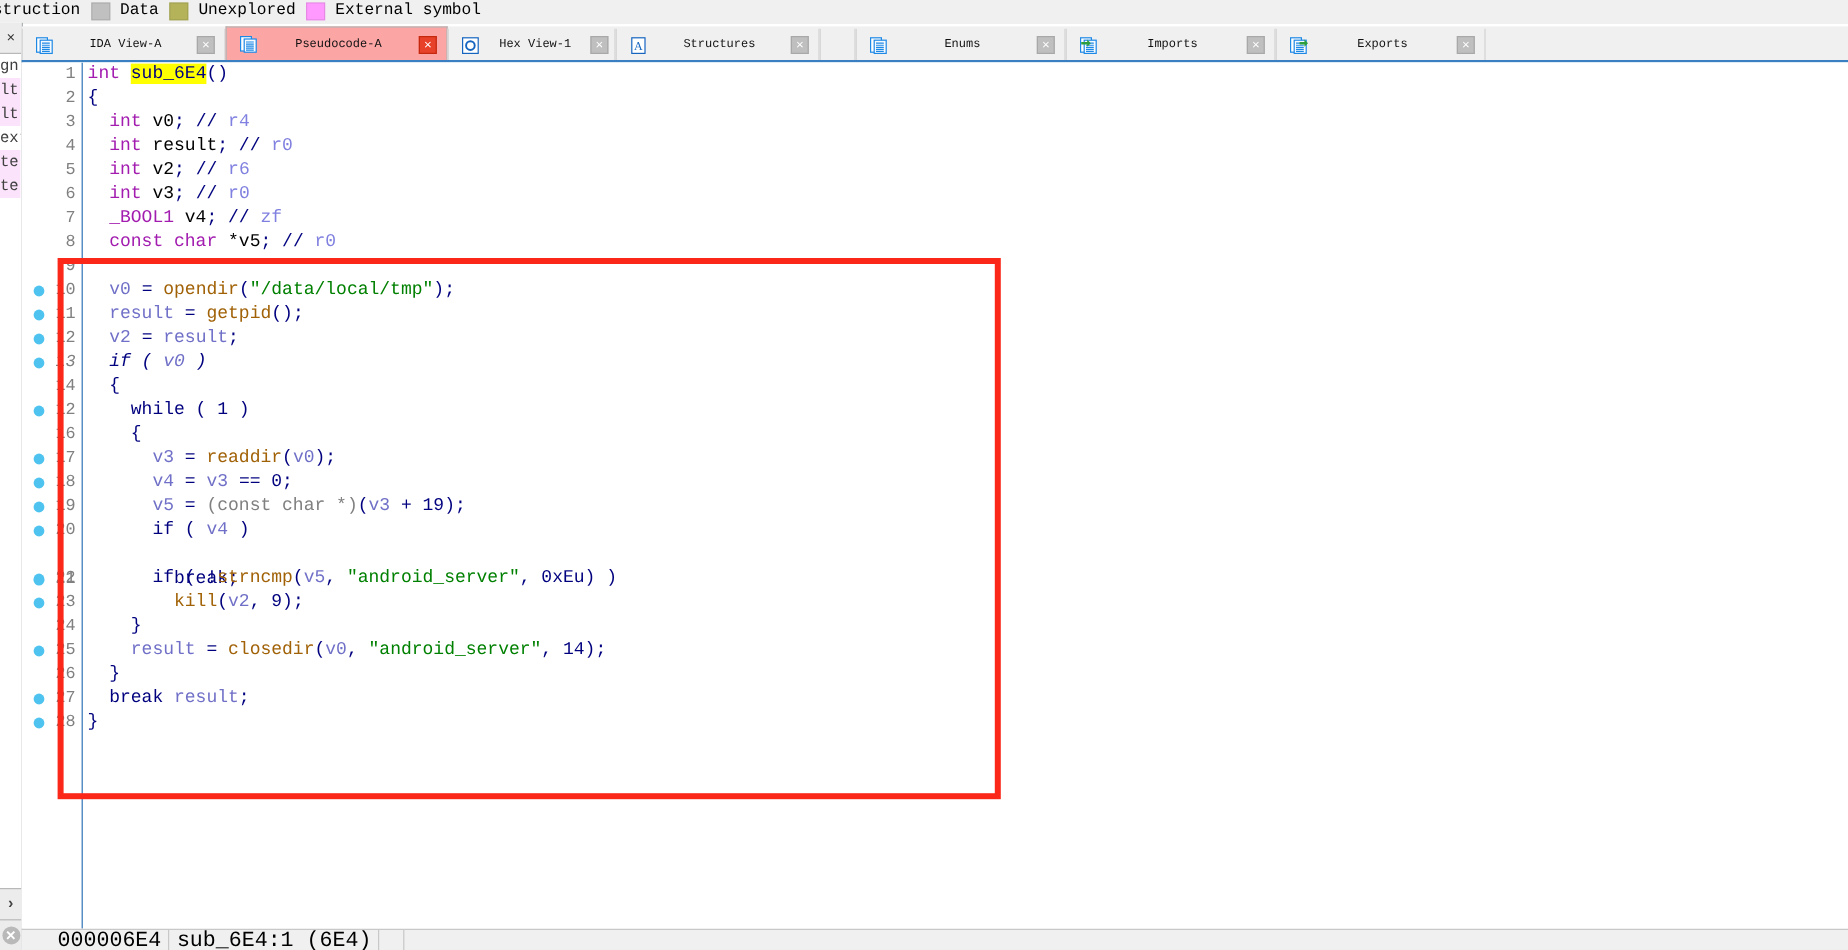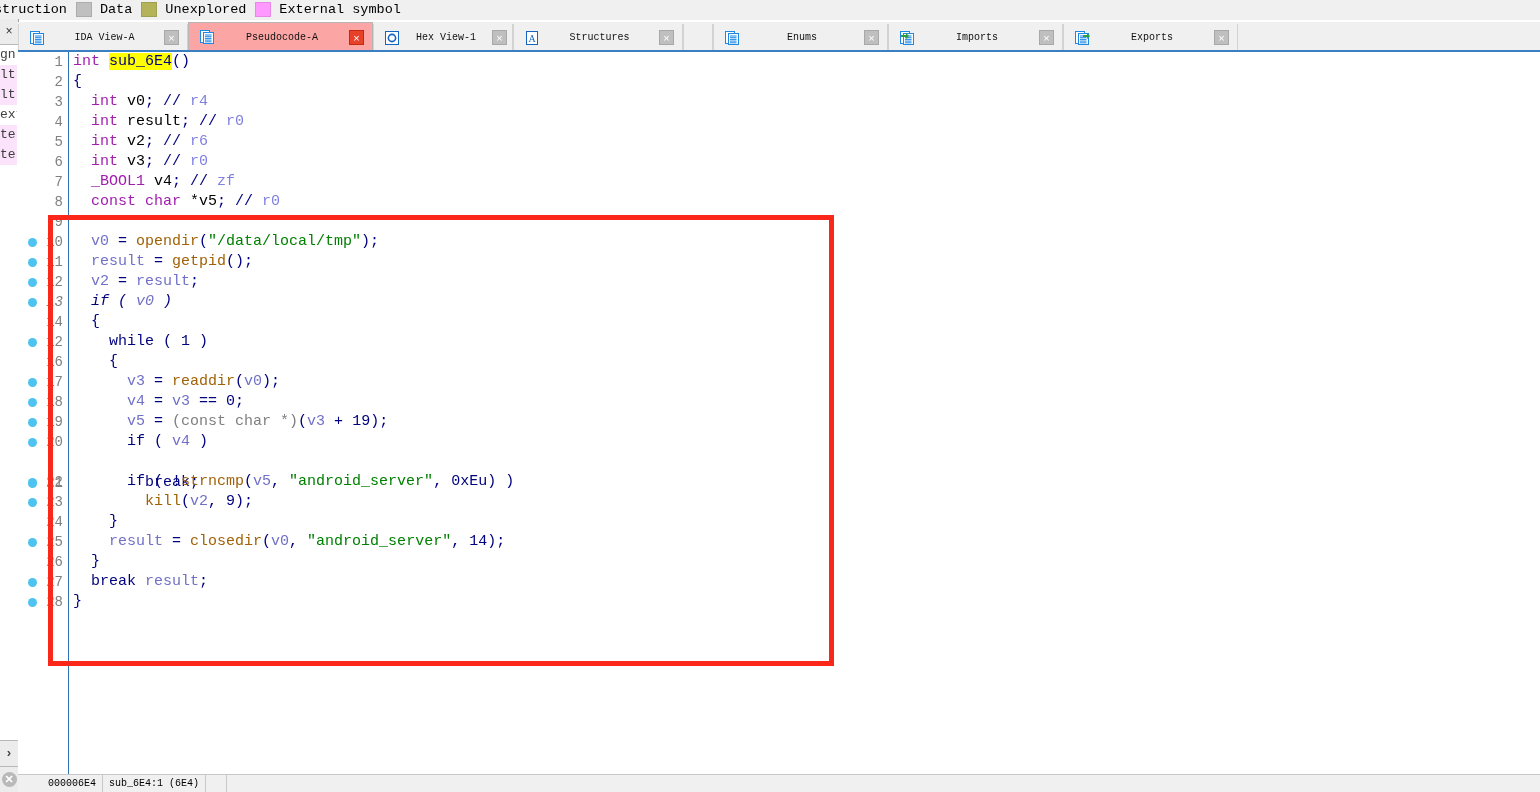--- a/index.html
+++ b/index.html
@@ -177,21 +177,21 @@
 
   
   #statusbar{
     position:absolute;left:18px;bottom:0;width:1522px;height:17px;
     background:#f0f0f0;border-top:1px solid #c8c8c8;
     display:flex;align-items:center;
     overflow:hidden;
   }
   #statusbar .sb-cell{
     font-family:"Liberation Mono","DejaVu Sans Mono",monospace;
-    font-size:10px;color:#000;
+    font-size:18px;color:#000;
     padding:0 6px;height:17px;line-height:18px;
     border-right:1px solid #c8c8c8;white-space:nowrap;
   }
   #statusbar .sb-pad{width:20px;border-right:1px solid #c8c8c8;height:17px;}
   #sb-left-gap{width:24px;height:17px;}
 </style>
 </head>
 <body>
 
 <div id="legend">

